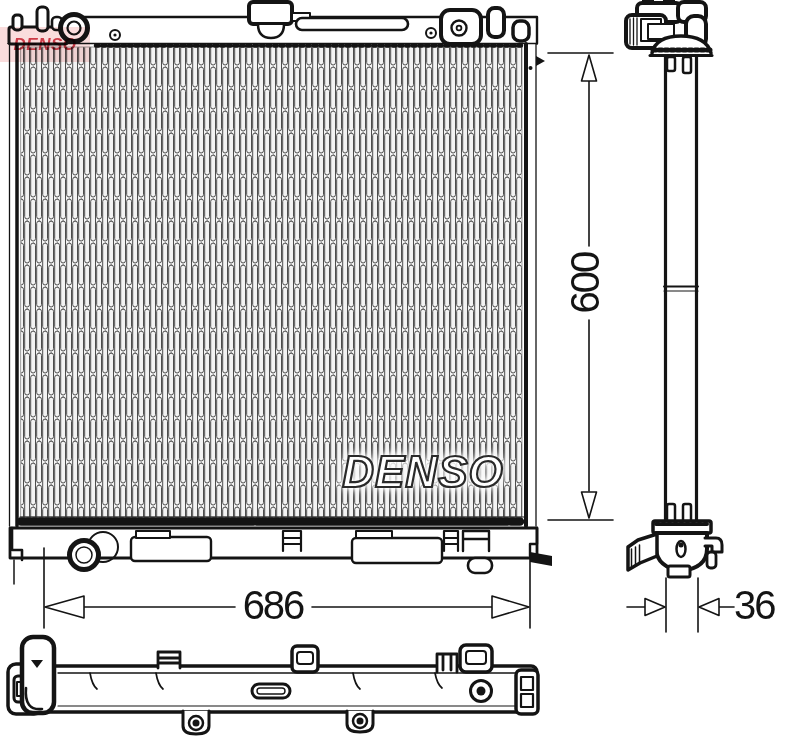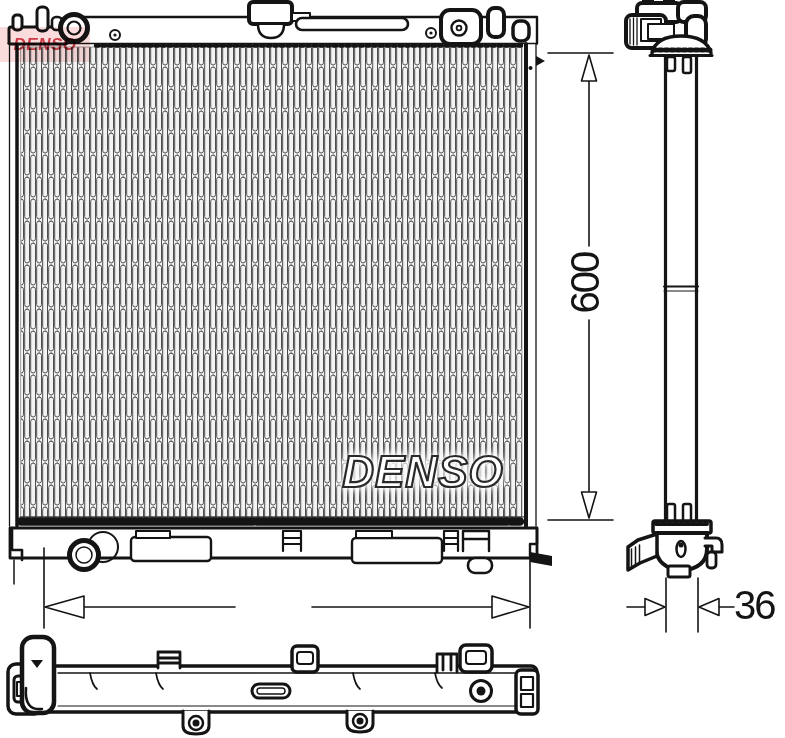--- a/index.html
+++ b/index.html
@@ -243,19 +243,20 @@
     <line x1="666" y1="578" x2="666" y2="632"></line>
     <line x1="698" y1="578" x2="698" y2="632"></line>
     <line x1="627" y1="607" x2="645" y2="607"></line>
     <line x1="719" y1="607" x2="734" y2="607"></line>
     <polygon points="665,607 645,598.5 645,615.5" fill="#fff"></polygon>
     <polygon points="699,607 719,598.5 719,615.5" fill="#fff"></polygon>
   </g>
 </svg>
 
 <div id="dim-height-label" class="dim-label">600</div>
+<div id="dim-width-label" class="dim-label">686</div>
 <div id="dim-depth-label" class="dim-label">36</div>
 <div id="denso-watermark">DENSO</div>
 <div id="denso-logo">
       <span>DENSO</span>
     </div>
 
 </div>
 
 </body></html>

